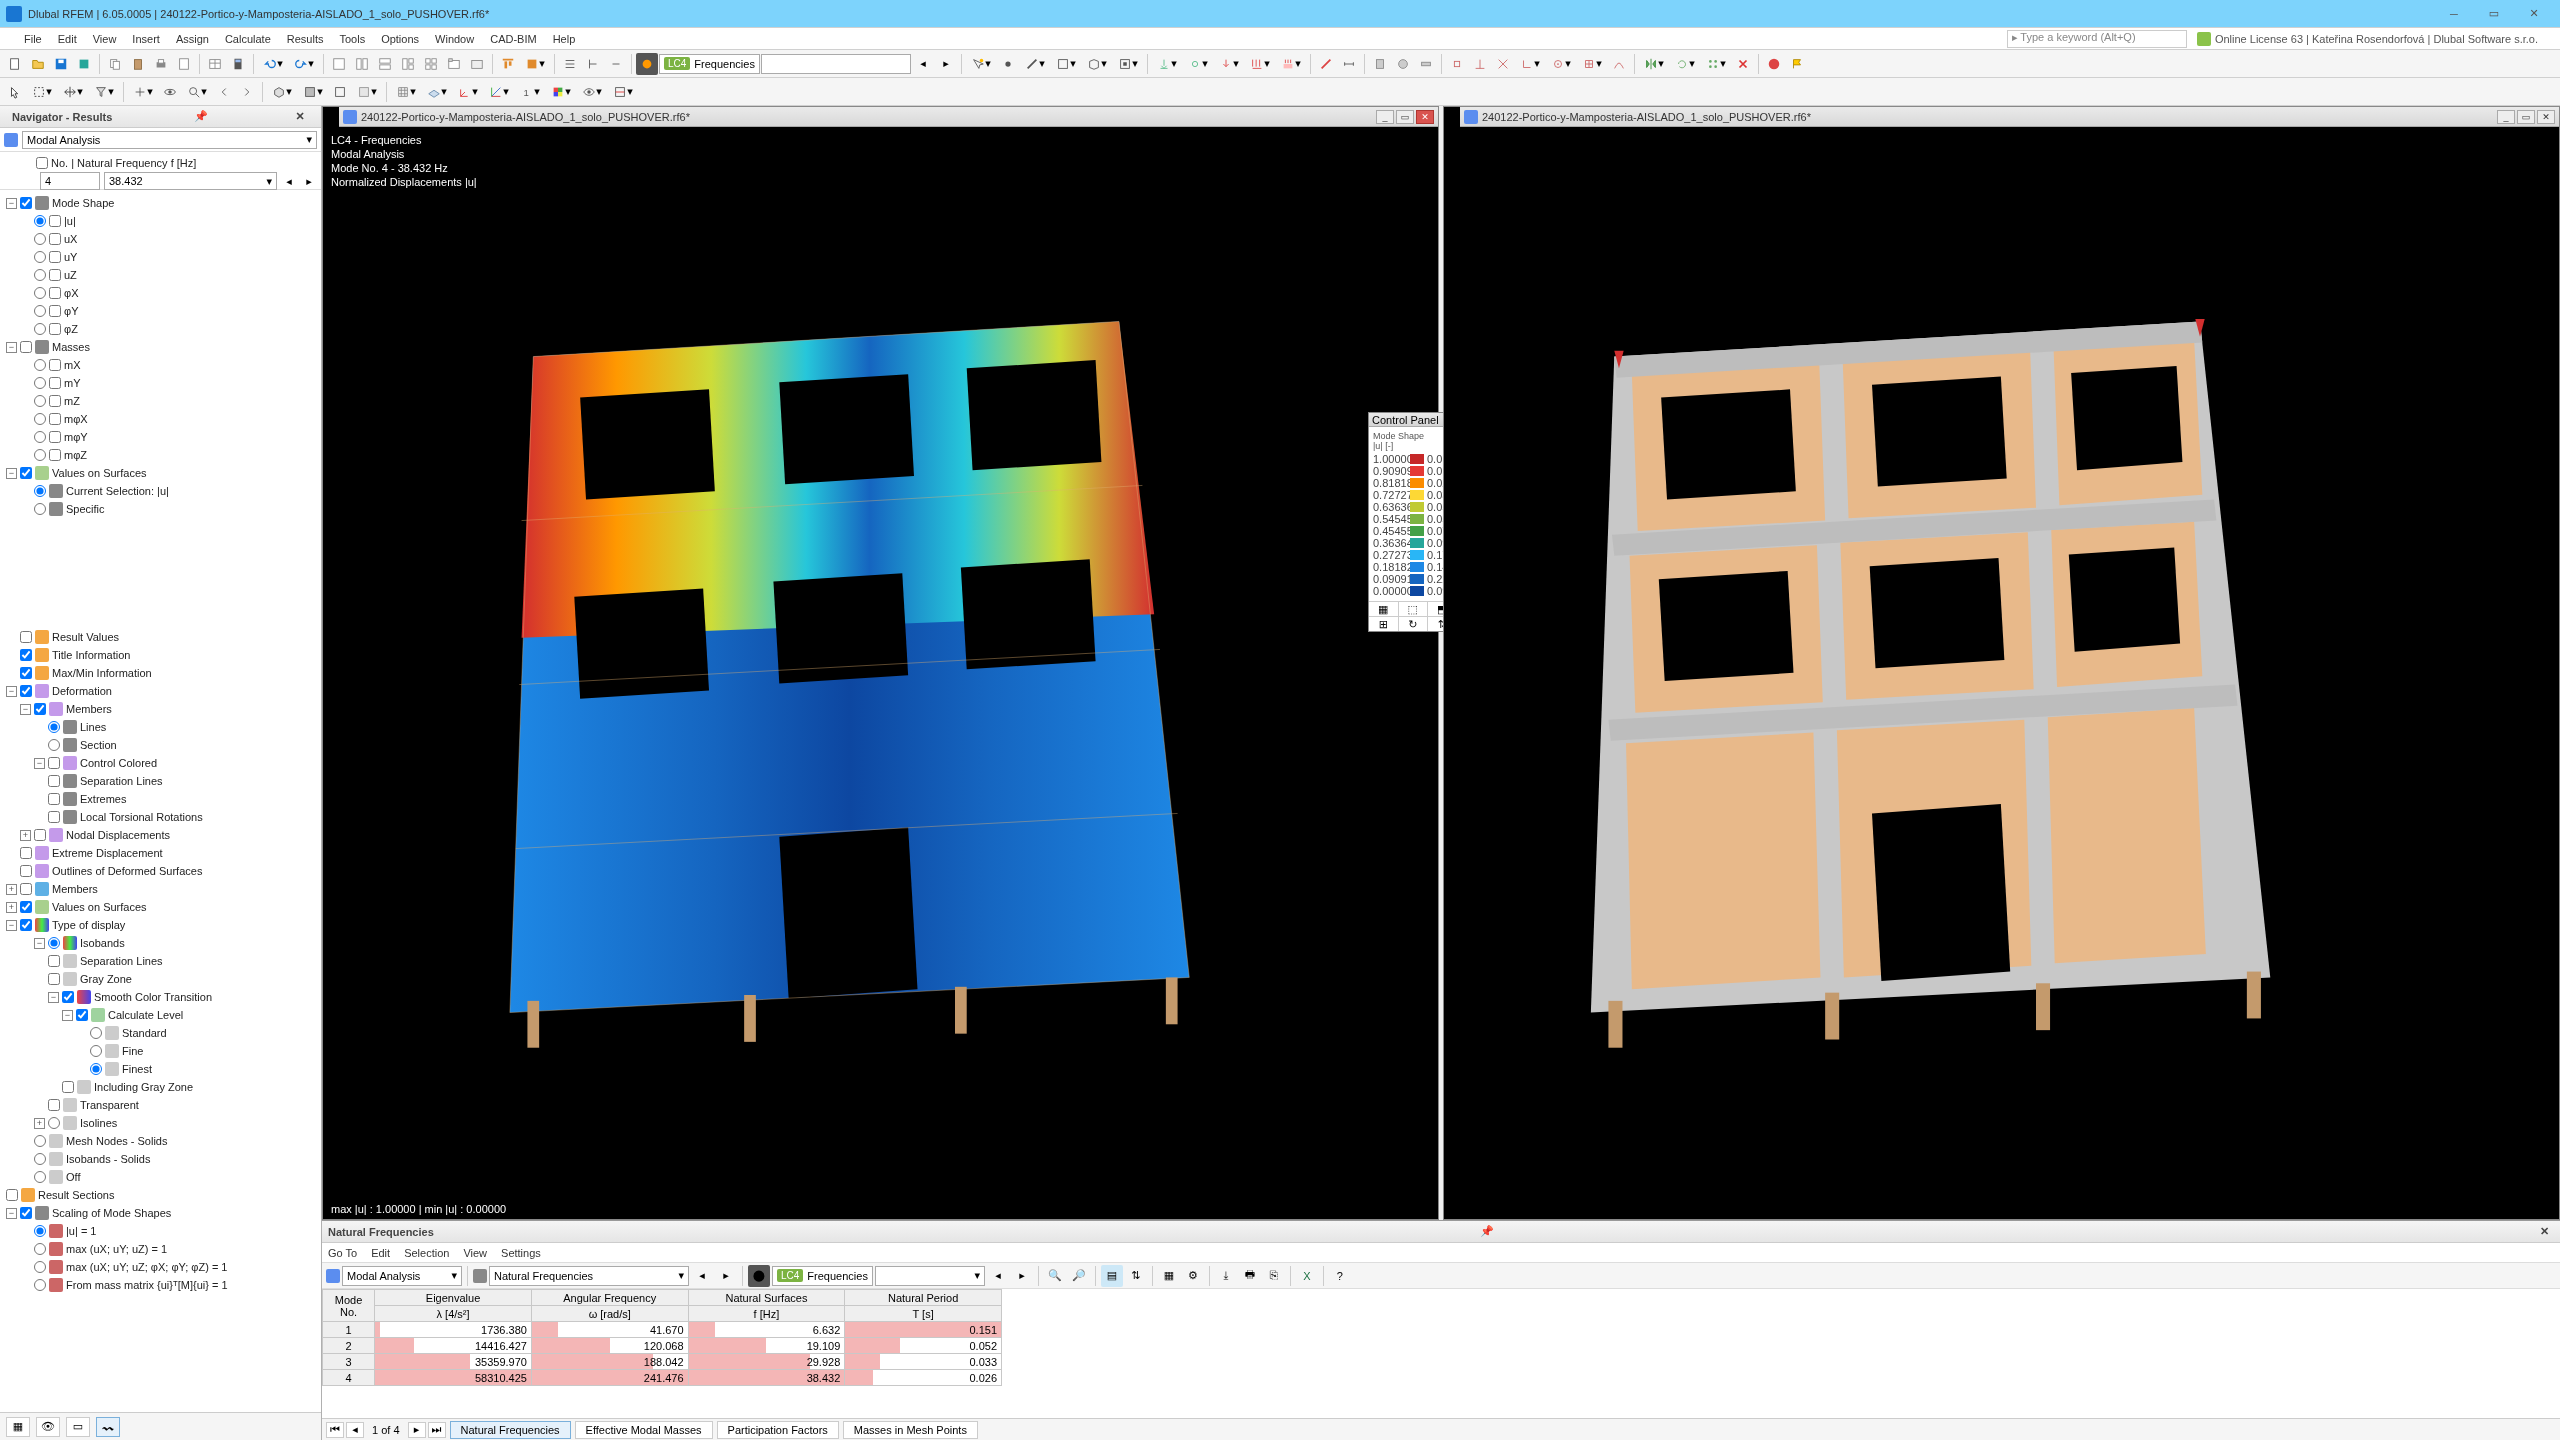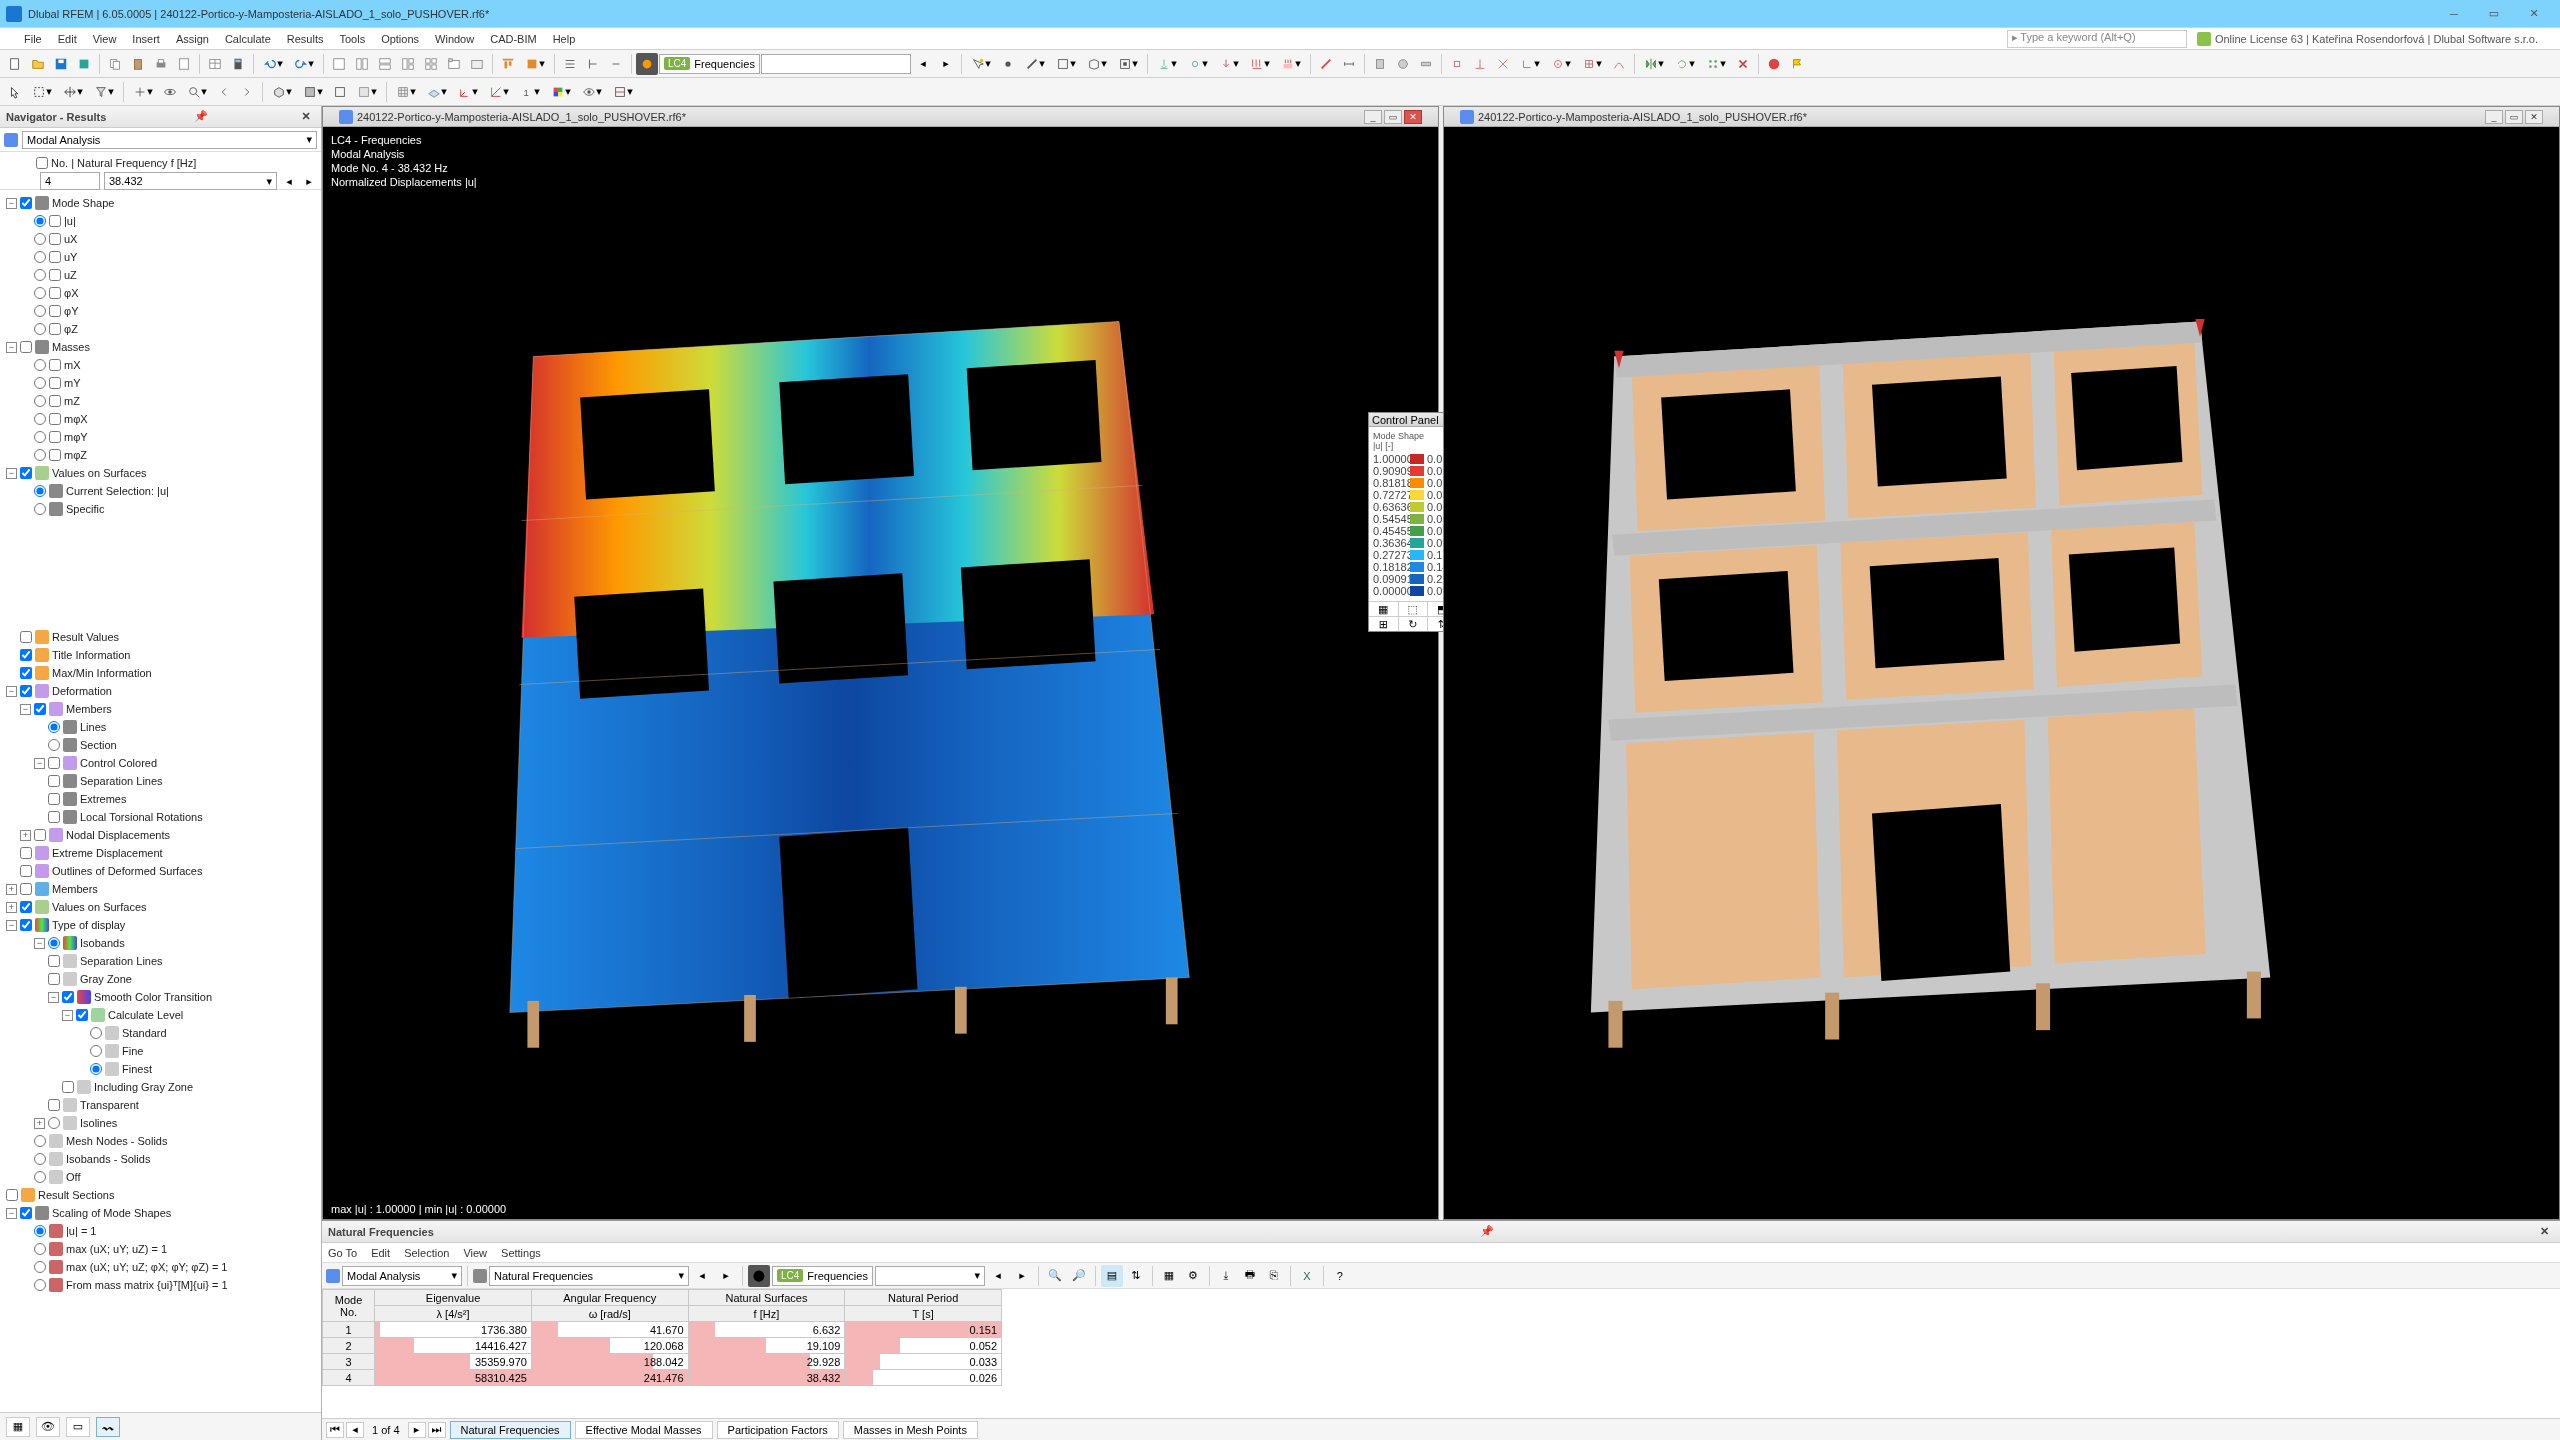--- a/index.html
+++ b/index.html
@@ -25,41 +25,41 @@
 .tbtn svg { width:14px; height:14px; }
 .tsep { width:1px; height:20px; background:#ccc; margin:0 3px; }
 .tbtn.drop { width:30px; }
 .lcbox { height:20px; border:1px solid #aaa; background:#fff; padding:0 4px; display:flex; align-items:center; min-width:60px;text-align:center; }
 .lcbox.wide { min-width:120px; }
 .lcbadge { background:#7cb342; color:#fff; padding:1px 4px; border-radius:2px; font-size:10px; margin-right:4px; }
 
 
 .mainrow { display:flex; height:calc(1440px - 28px - 22px - 28px - 28px); }
 .navpanel { width:322px; background:#fff; border-right:1px solid #b0b0b0; display:flex; flex-direction:column; }
-.navhead { height:22px; background:linear-gradient(#f5f5f5,#e5e5e5); border-bottom:1px solid #ccc; display:flex; align-items:center; padding:0 6px; font-weight:600; color:#444; }
+.navhead { height:22px; background:linear-gradient(#f5f5f5,#e5e5e5); border-bottom:1px solid #ccc; display:flex; align-items:center; padding:0 12px; font-weight:600; color:#444; }
 .navhead .phbtn { margin-left:auto; width:14px; height:14px; display:flex; align-items:center; justify-content:center; margin-right:2px; }
 .navcombo { height:24px; border-bottom:1px solid #ddd; display:flex; align-items:center; padding:0 4px; gap:4px; }
 .navcombo .sel { flex:1; height:18px; border:1px solid #aaa; background:#fff; padding:0 4px; display:flex; align-items:center; }
 .navtree { flex:1; overflow:auto; padding:4px 2px; }
 .tr { display:flex; align-items:center; height:18px; padding-left:4px; white-space:nowrap; color:#222; }
 .tr .exp { width:11px; height:11px; border:1px solid #888; display:flex; align-items:center; justify-content:center; font-size:9px; line-height:1; margin-right:3px; color:#555; background:#fff;}
 .tr .exp.none { border:none; }
 .tr input[type=checkbox] { margin-right:3px; width:12px; height:12px; }
 .tr input[type=radio] { margin-right:3px; width:12px; height:12px; }
 .tr .ic { width:14px; height:14px; margin-right:3px; display:inline-block; border-radius:2px; }
 .tr.l0{padding-left:4px}.tr.l1{padding-left:18px}.tr.l2{padding-left:32px}.tr.l3{padding-left:46px}.tr.l4{padding-left:60px}.tr.l6{padding-left:88px}
 .navfoot { height:28px; border-top:1px solid #ccc; display:flex; align-items:center; padding:0 6px; gap:6px; background:#f5f5f5;}
 .navfoot .ftab { width:24px; height:20px; border:1px solid #ccc; background:#fff; display:flex; align-items:center; justify-content:center; }
 
 
 .viewarea { flex:1; display:flex; flex-direction:column; }
 .viewsplit { flex:1; display:flex; min-height:0; }
 .viewport { position:relative; background:#000; flex:1; border:1px solid #888; }
 .viewport + .viewport { margin-left:4px; }
-.vptitle { position:absolute; top:0; left:0; right:0; height:20px; background:linear-gradient(#eaeaea,#d8d8d8); border-bottom:1px solid #aaa; display:flex; align-items:center; padding:0 16px; font-size:11px; color:#333; }
+.vptitle { position:absolute; top:0; left:16px; right:0; height:20px; background:linear-gradient(#eaeaea,#d8d8d8); border-bottom:1px solid #aaa; display:flex; align-items:center; padding:0 4px; font-size:11px; color:#333; }
 .vptitle .vpico { width:14px; height:14px; background:#5b8def; margin-right:4px; border-radius:2px; }
 .vptitle .vpbtns { margin-left:auto; display:flex; gap:2px; }
 .vptitle .vpb { width:18px; height:14px; border:1px solid #aaa; background:#eee; display:flex; align-items:center; justify-content:center; font-size:9px; }
 .vptitle .vpb.red { background:#d9534f; color:#fff; border-color:#b03530; }
 .vpcanvas { position:absolute; top:20px; left:0; right:0; bottom:0; }
 .vpoverlay { position:absolute; top:26px; left:8px; color:#fff; font-size:11px; line-height:14px; }
 .vpfoot { position:absolute; bottom:4px; left:8px; color:#fff; font-size:11px; }
 
 
 .ctrlpanel { position:absolute; width:120px; background:#fff; border:1px solid #888; font-size:9px; }

